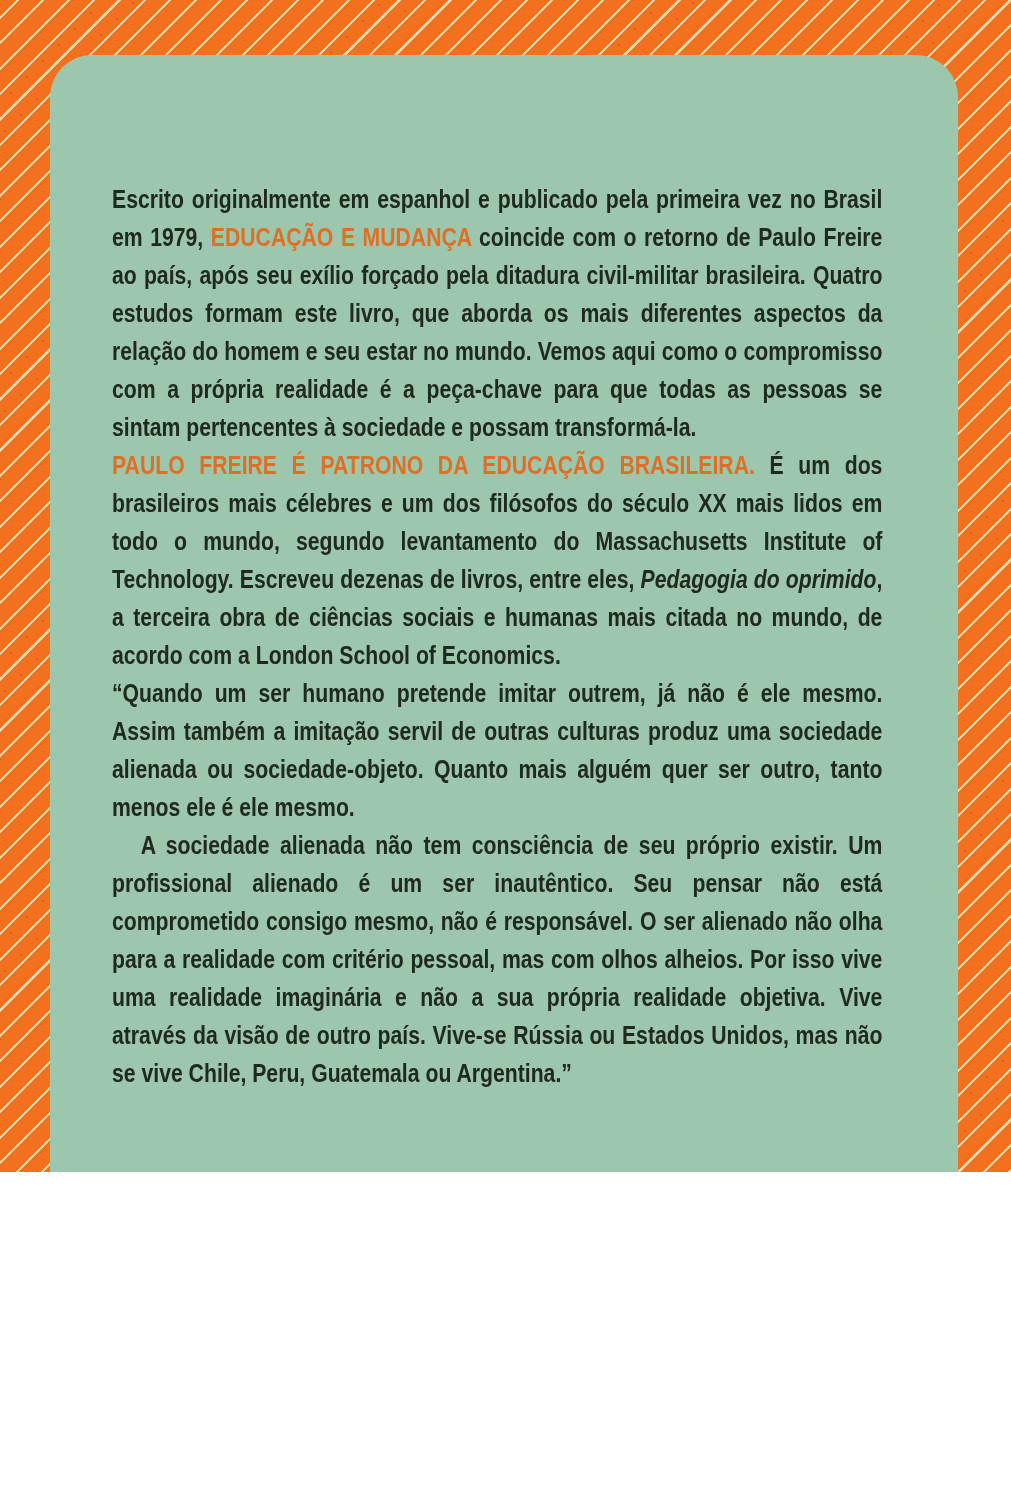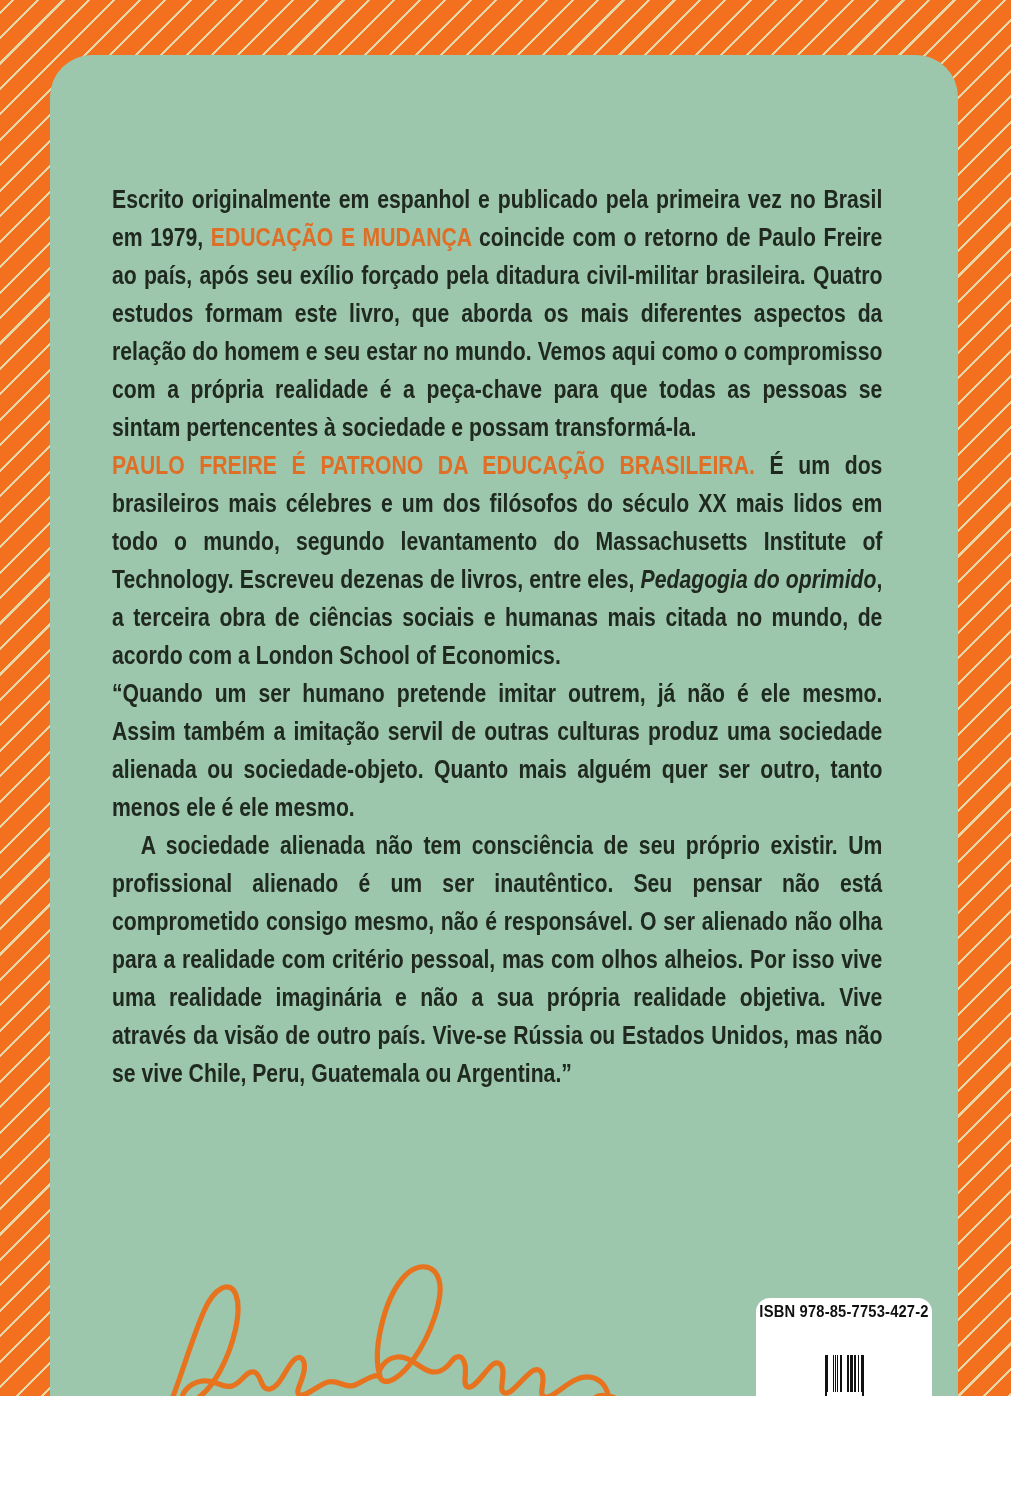--- a/index.html
+++ b/index.html
@@ -1,18 +1,18 @@
 <!DOCTYPE html>
 <html><head>
 <meta charset="utf-8">
 <style>
   html,body{margin:0;padding:0;}
   #page{
     position:relative;
-    width:1011px;height:1396px;
+    width:1011px;height:1172px;
     background-color:#F3701E;
     background-image:repeating-linear-gradient(-45deg,
       #E9D6A6 0 2.2px, rgba(0,0,0,0) 2.2px 18px);
     overflow:hidden;
     font-family:"Liberation Sans", sans-serif;
   }
   #panel{
     position:absolute;
     left:50px;top:55px;width:908px;height:1390px;
     background:#9CC7AC;

